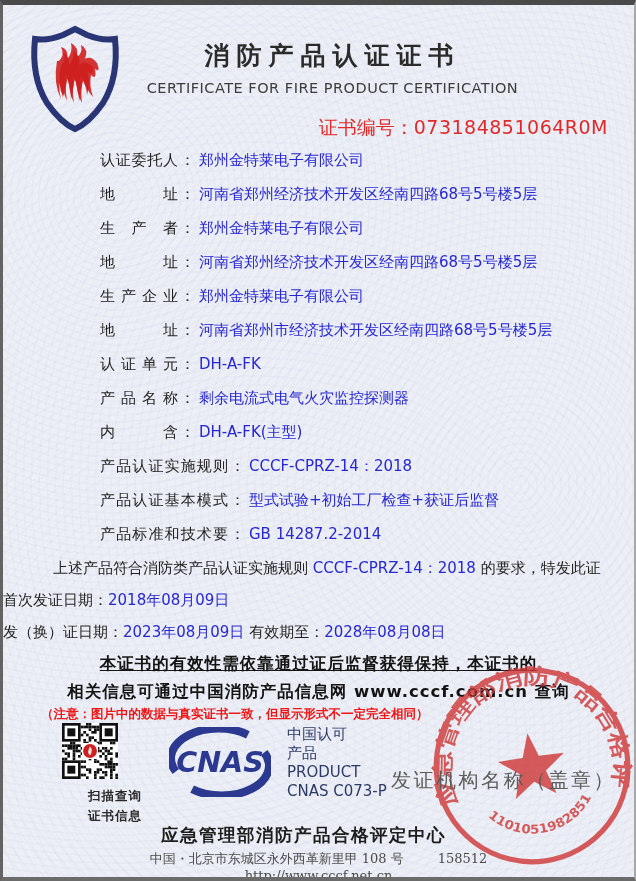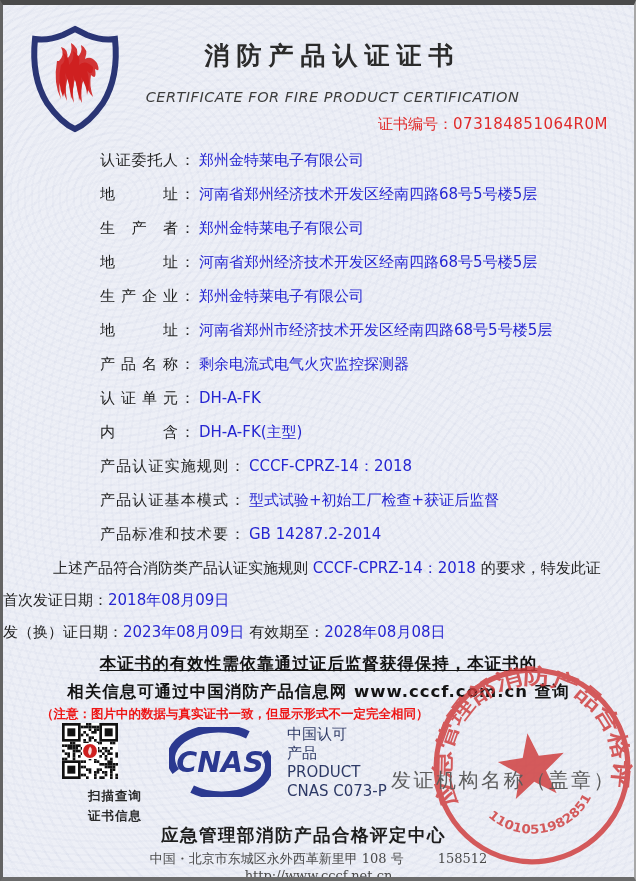--- a/index.html
+++ b/index.html
@@ -18,22 +18,22 @@
     border-bottom:4px solid #6b6b6b;
     border-right:2px solid #a8a8a8;
     font-family:"DejaVu Sans","Liberation Sans",sans-serif;
     overflow:hidden;
     padding-left:32px;
   }
   
   .logo{position:absolute;left:24px;top:20px;width:96px;height:108px;}
   .header{position:absolute;left:0;top:34px;width:100%;text-align:center;padding-left:28px;box-sizing:border-box;}
   .title{font-size:25px;letter-spacing:7px;color:#2b2b2b;font-weight:600;}
-  .subtitle{margin-top:17px;font-size:14.5px;color:#3c3c3c;letter-spacing:.5px;font-style:italic;}
-  .cert-no{position:absolute;top:110px;right:26px;font-size:15px;color:#e02a2a;}
+  .subtitle{margin-top:8px;font-size:14.5px;color:#3c3c3c;letter-spacing:.5px;}
+  .cert-no{position:absolute;top:110px;right:26px;font-size:19px;color:#e02a2a;}
   .cert-no .num{letter-spacing:.5px;}
   
   .fields{position:absolute;left:97px;top:146px;right:14px;}
   .frow{height:20px;margin-bottom:14px;font-size:15px;white-space:nowrap;color:#1f1f1f;}
   .flabel{display:inline-block;width:78px;text-align:justify;text-align-last:justify;vertical-align:top;color:#1f1f1f;}
   .flabel.long{width:128px;}
   .fcolon{display:inline-block;margin:0 4px 0 2px;color:#1f1f1f;}
   .fvalue{color:#2626d2;}
   
   .statement{position:absolute;left:30px;top:554px;width:580px;font-size:15px;color:#1f1f1f;white-space:nowrap;margin-left:20px;}
@@ -80,22 +80,22 @@
     <span>证书编号：</span><span class="num">073184851064R0M</span>
   </div>
 
   <div class="fields">
     <div class="frow"><span class="flabel">认证委托人</span><span class="fcolon">：</span><span class="fvalue">郑州金特莱电子有限公司</span></div>
     <div class="frow"><span class="flabel">地址</span><span class="fcolon">：</span><span class="fvalue">河南省郑州经济技术开发区经南四路68号5号楼5层</span></div>
     <div class="frow"><span class="flabel">生产者</span><span class="fcolon">：</span><span class="fvalue">郑州金特莱电子有限公司</span></div>
     <div class="frow"><span class="flabel">地址</span><span class="fcolon">：</span><span class="fvalue">河南省郑州经济技术开发区经南四路68号5号楼5层</span></div>
     <div class="frow"><span class="flabel">生产企业</span><span class="fcolon">：</span><span class="fvalue">郑州金特莱电子有限公司</span></div>
     <div class="frow"><span class="flabel">地址</span><span class="fcolon">：</span><span class="fvalue">河南省郑州市经济技术开发区经南四路68号5号楼5层</span></div>
+    <div class="frow"><span class="flabel">认证单元</span><span class="fcolon">：</span><span class="fvalue">DH-A-FK</span></div>
     <div class="frow"><span class="flabel">产品名称</span><span class="fcolon">：</span><span class="fvalue">剩余电流式电气火灾监控探测器</span></div>
-    <div class="frow"><span class="flabel">认证单元</span><span class="fcolon">：</span><span class="fvalue">DH-A-FK</span></div>
     <div class="frow"><span class="flabel">内含</span><span class="fcolon">：</span><span class="fvalue">DH-A-FK(主型)</span></div>
     <div class="frow"><span class="flabel long">产品认证实施规则</span><span class="fcolon">：</span><span class="fvalue">CCCF-CPRZ-14：2018</span></div>
     <div class="frow"><span class="flabel long">产品认证基本模式</span><span class="fcolon">：</span><span class="fvalue">型式试验+初始工厂检查+获证后监督</span></div>
     <div class="frow"><span class="flabel long">产品标准和技术要</span><span class="fcolon">：</span><span class="fvalue">GB 14287.2-2014</span></div>
   </div>
 
   <div class="statement">
     <span>上述产品符合消防类产品认证实施规则 </span><span class="blue">CCCF-CPRZ-14：2018</span><span> 的要求，特发此证</span>
   </div>
 

